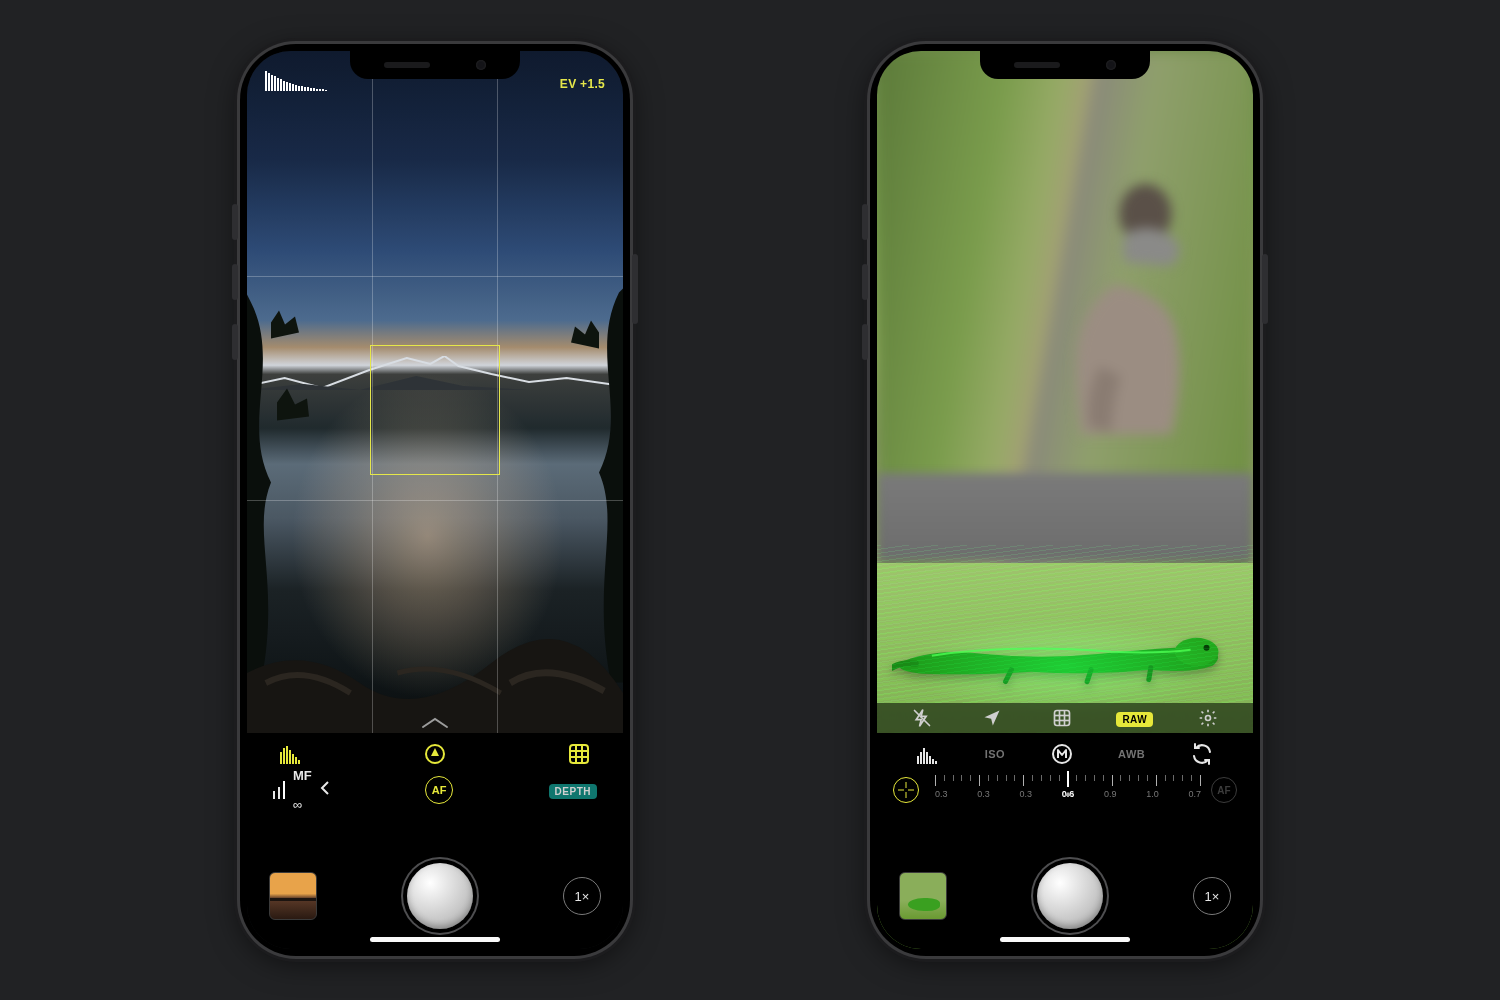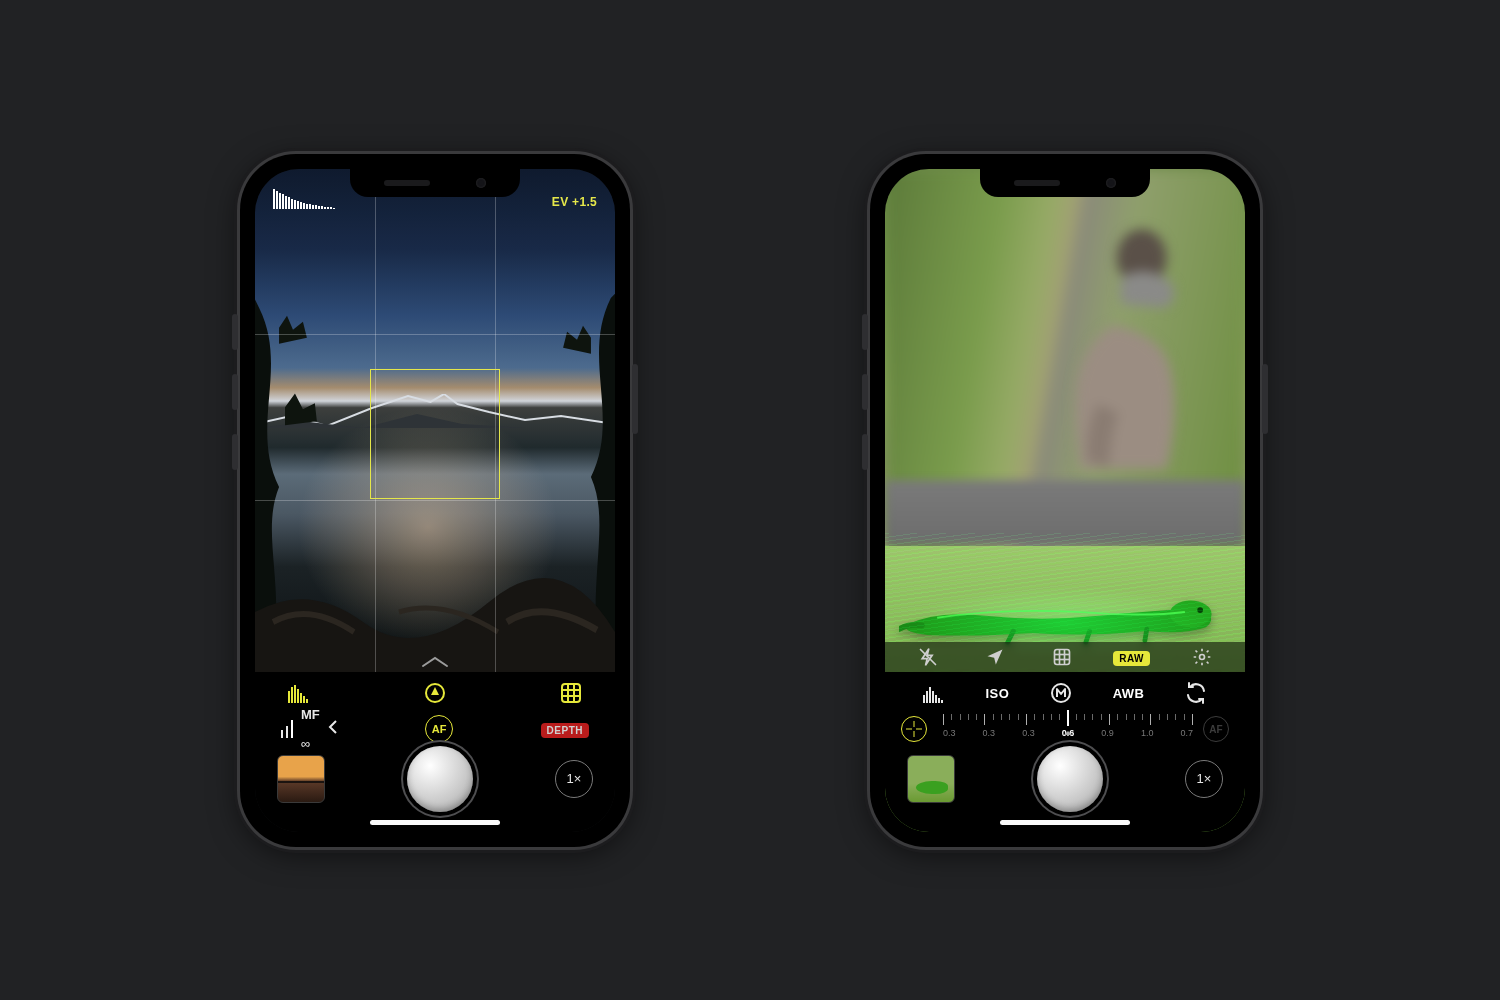--- a/index.html
+++ b/index.html
@@ -8,23 +8,23 @@
     --accent-dim:#c7c93a;
     --grey:#999;
     --grey-dim:#555;
     --white:#fafafa;
   }
   *{box-sizing:border-box;margin:0;padding:0;font-family:-apple-system,Helvetica,Arial,sans-serif;}
   body{background:var(--bg);width:1500px;height:1000px;overflow:hidden;position:relative;}
   .stage{width:100%;height:100%;display:flex;align-items:center;justify-content:center;gap:240px;}
   
   
-  .phone{width:390px;height:693px;border-radius:56px;background:#000;position:relative;
+  .phone{width:390px;height:912px;border-radius:56px;background:#000;position:relative;
     box-shadow:0 0 0 3px #3a3a3c, 0 0 0 6px #1c1c1e, 0 6px 30px rgba(0,0,0,.6);
-    padding:15px;}
+    padding:7px;}
   .phone::before{ 
     content:"";position:absolute;left:-8px;top:160px;width:6px;height:36px;background:#2e2e31;border-radius:3px;
     box-shadow:0 60px 0 #2e2e31, 0 120px 0 #2e2e31;}
   .phone::after{ 
     content:"";position:absolute;right:-8px;top:210px;width:6px;height:70px;background:#2e2e31;border-radius:3px;}
   .screen{width:100%;height:100%;border-radius:44px;overflow:hidden;position:relative;background:#0a0a0b;}
   .notch{position:absolute;top:0;left:50%;transform:translateX(-50%);width:170px;height:28px;background:#000;border-radius:0 0 18px 18px;z-index:50;
     display:flex;align-items:center;justify-content:center;gap:46px;}
   .notch .speaker{width:46px;height:6px;background:#1a1a1c;border-radius:3px;}
   .notch .cam{width:10px;height:10px;background:#141418;border-radius:50%;box-shadow:inset 0 0 2px #333;}
@@ -97,24 +97,24 @@
   .row{position:absolute;left:0;right:0;display:flex;align-items:center;justify-content:space-between;padding:0 26px;}
   .row.icons1{top:6px;height:30px;}
   .row.icons1b{top:6px;height:30px;justify-content:space-around;padding:0 14px;}
   .row.focus{top:40px;height:34px;}
   .row.shutter{bottom:18px;height:70px;padding:0 22px;}
   
   .icon-btn{color:var(--accent);display:flex;align-items:center;justify-content:center;width:36px;height:30px;}
   .icon-btn svg{width:24px;height:24px;}
   .pill{font-size:10px;font-weight:700;letter-spacing:.5px;padding:2px 6px;border-radius:4px;}
   .pill.raw{background:var(--accent);color:#000;}
-  .pill.depth{background:#b91c1c;color:#d0d0d0;}
+  .pill.depth{background:#0f766e;color:#d0d0d0;}
   
   .af-circle{width:28px;height:28px;border-radius:50%;border:1.5px solid currentColor;display:flex;align-items:center;justify-content:center;font-size:11px;font-weight:700;}
-  .txt-btn{font-size:13px;font-weight:600;color:#ffffff;letter-spacing:.5px;}
+  .txt-btn{font-size:11px;font-weight:600;color:#737373;letter-spacing:.5px;}
   
   .mf-block{display:flex;align-items:center;gap:8px;color:#e8e8e8;}
   .mf-block .ticks{display:flex;align-items:flex-end;gap:3px;height:18px;}
   .mf-block .tick{width:2px;background:#e8e8e8;}
   .mf-block .label{font-size:13px;font-weight:600;}
   .mf-block .inf{font-size:13px;}
   .mf-block .chev svg{width:10px;height:16px;}
   
   
   .scale{position:relative;flex:1;height:34px;margin:0 10px;color:#777;}

